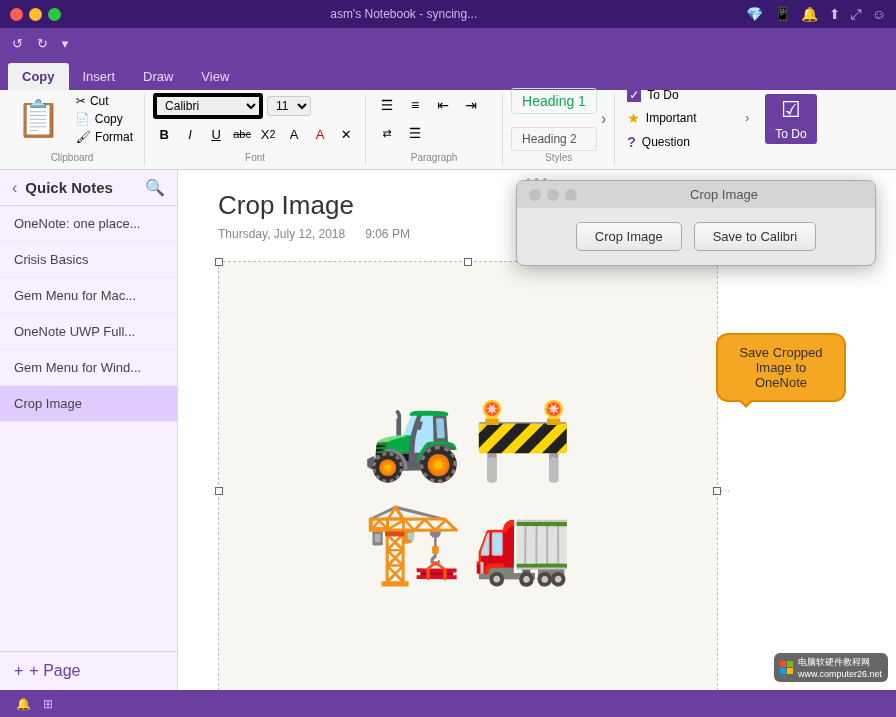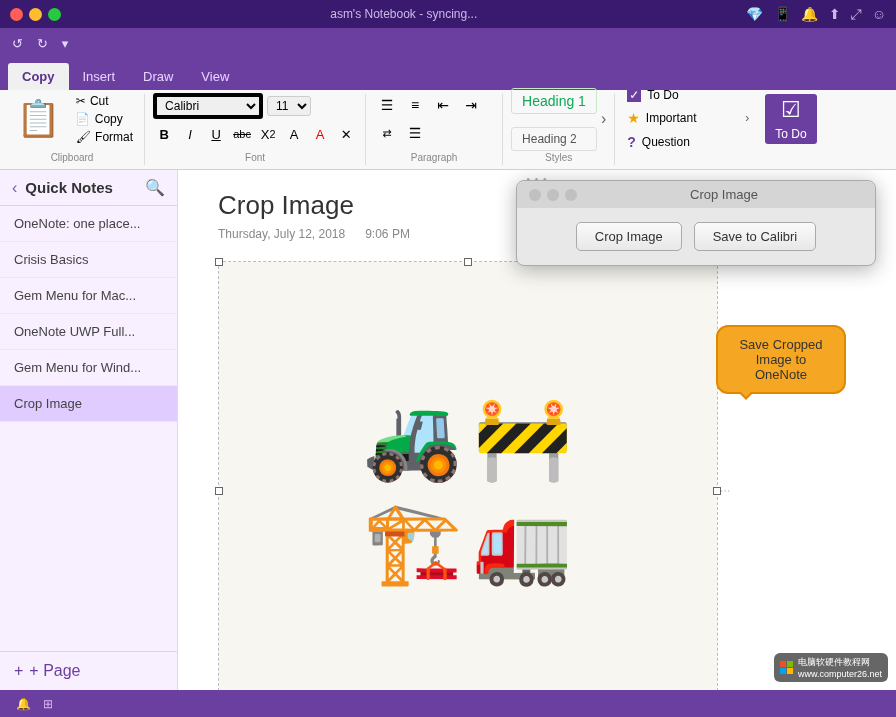--- a/index.html
+++ b/index.html
@@ -533,21 +533,21 @@
           <button class="dialog-btn"></button>
         </div>
         <div class="dialog-title">Crop Image</div>
       </div>
       <div class="crop-dialog-body">
         <button class="crop-action-btn">Crop Image</button>
         <button class="crop-action-btn">Save to Calibri</button>
       </div>
     </div>
 
-    <div class="callout" style="position:absolute;top:155px;right:50px;">Save Cropped Image to OneNote</div>
+    <div class="callout" style="position:absolute;top:163px;right:50px;">Save Cropped Image to OneNote</div>
 
     <div class="watermark">
       <div class="win-logo">
         <div class="win-sq" style="background:#f25022;"></div>
         <div class="win-sq" style="background:#7fba00;"></div>
         <div class="win-sq" style="background:#00a4ef;"></div>
         <div class="win-sq" style="background:#ffb900;"></div>
       </div>
       <div>
         <div style="font-size:9px;">电脑软硬件教程网</div>

